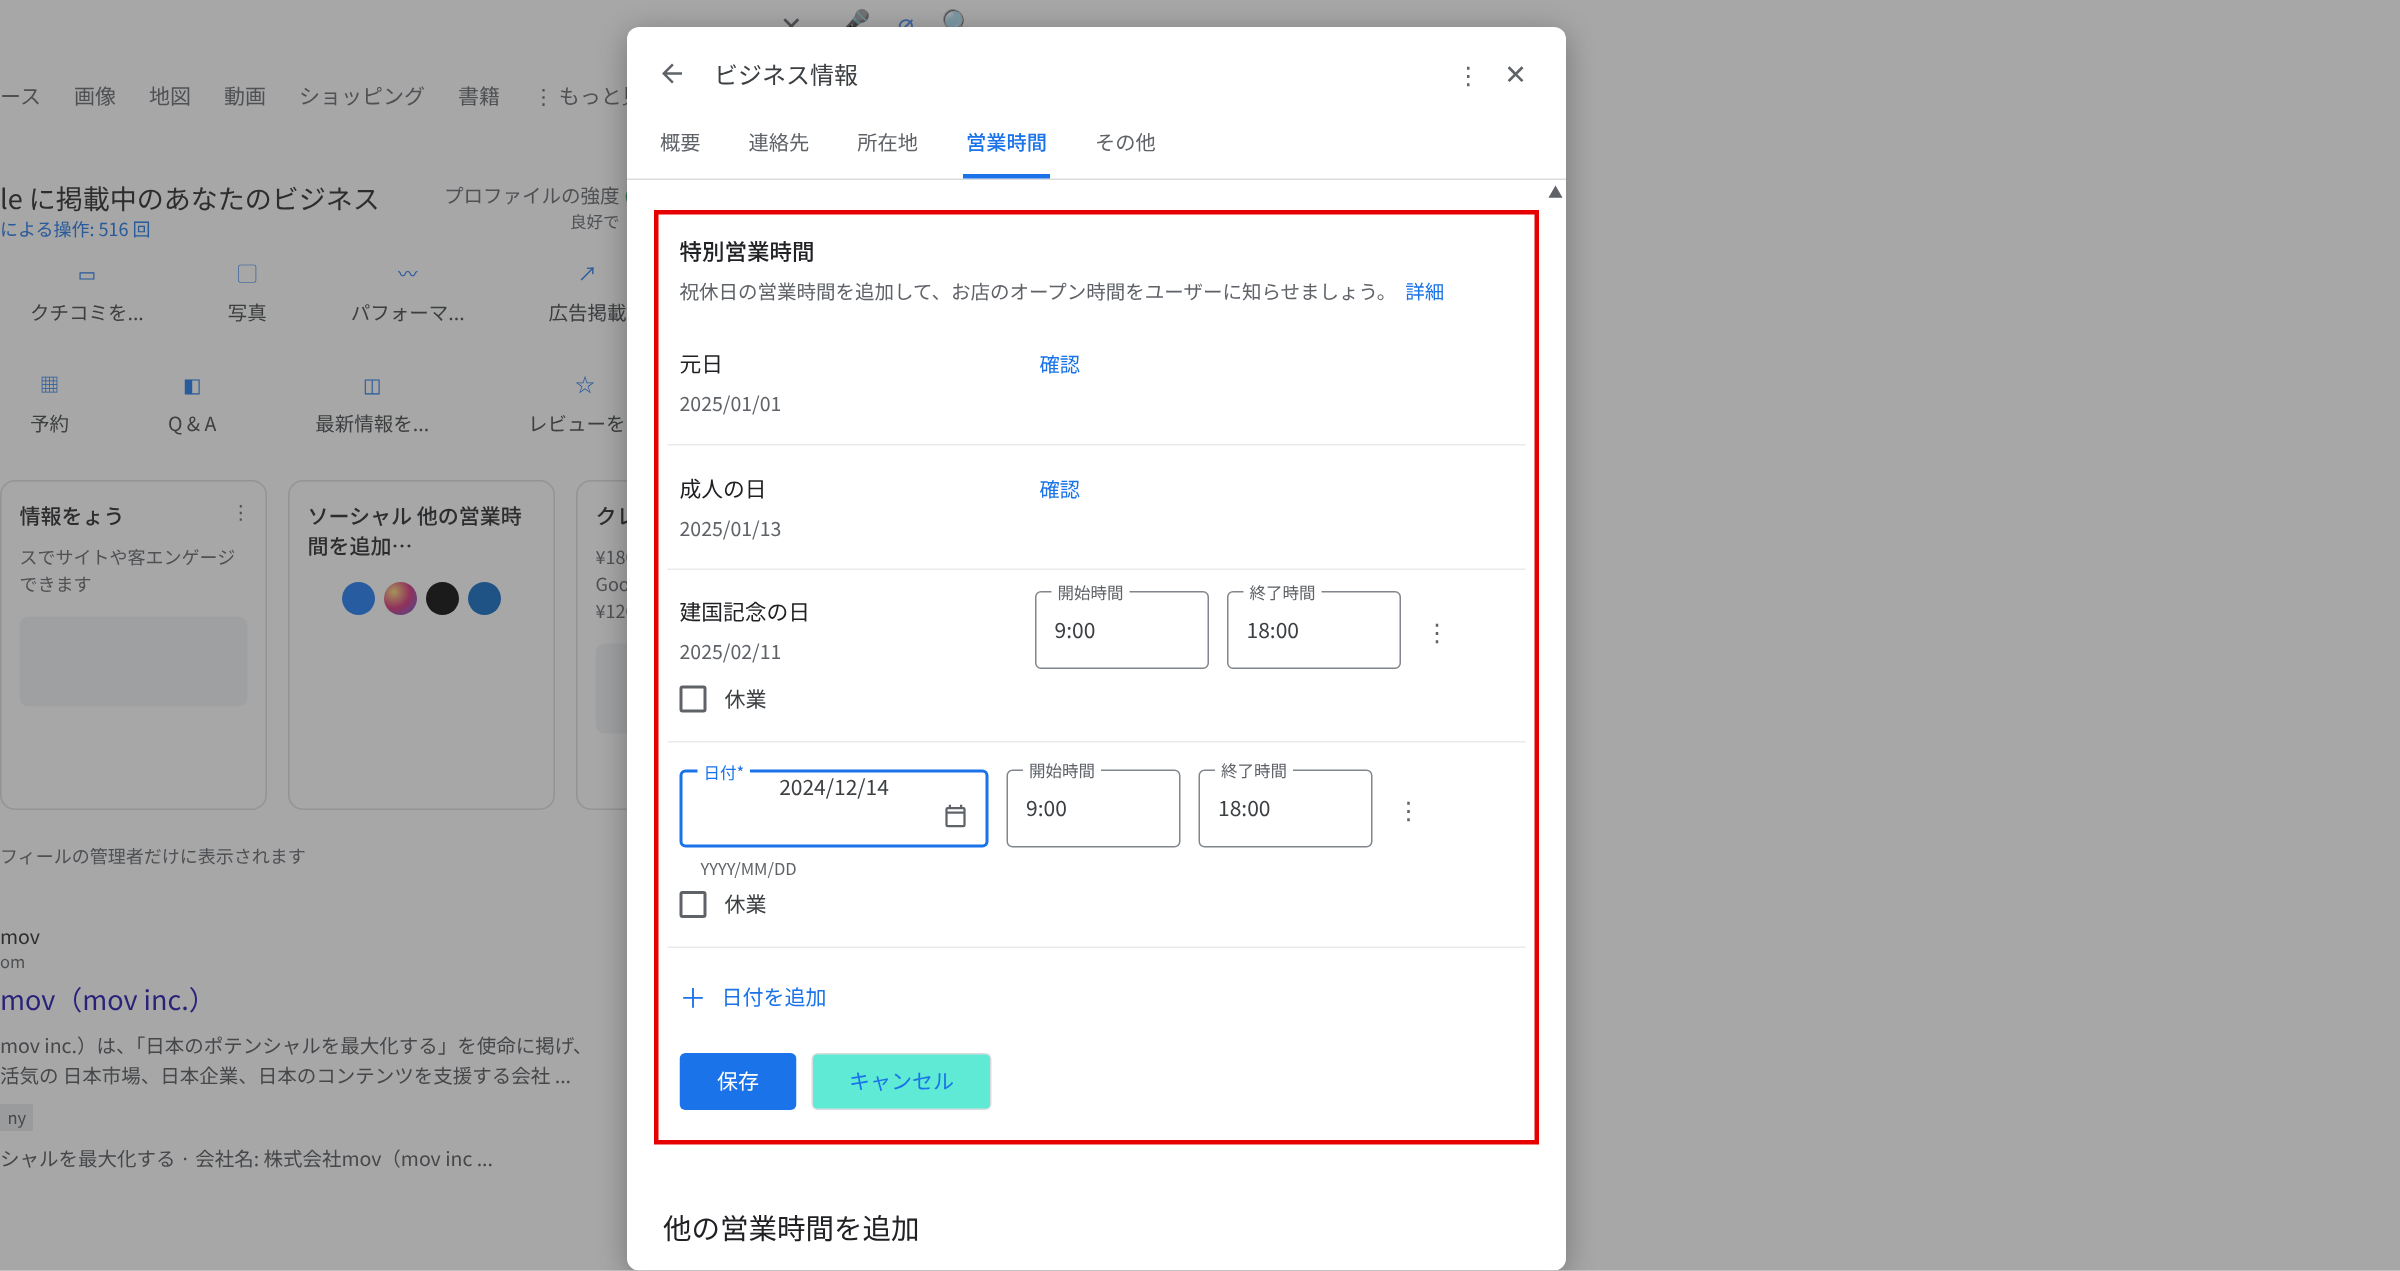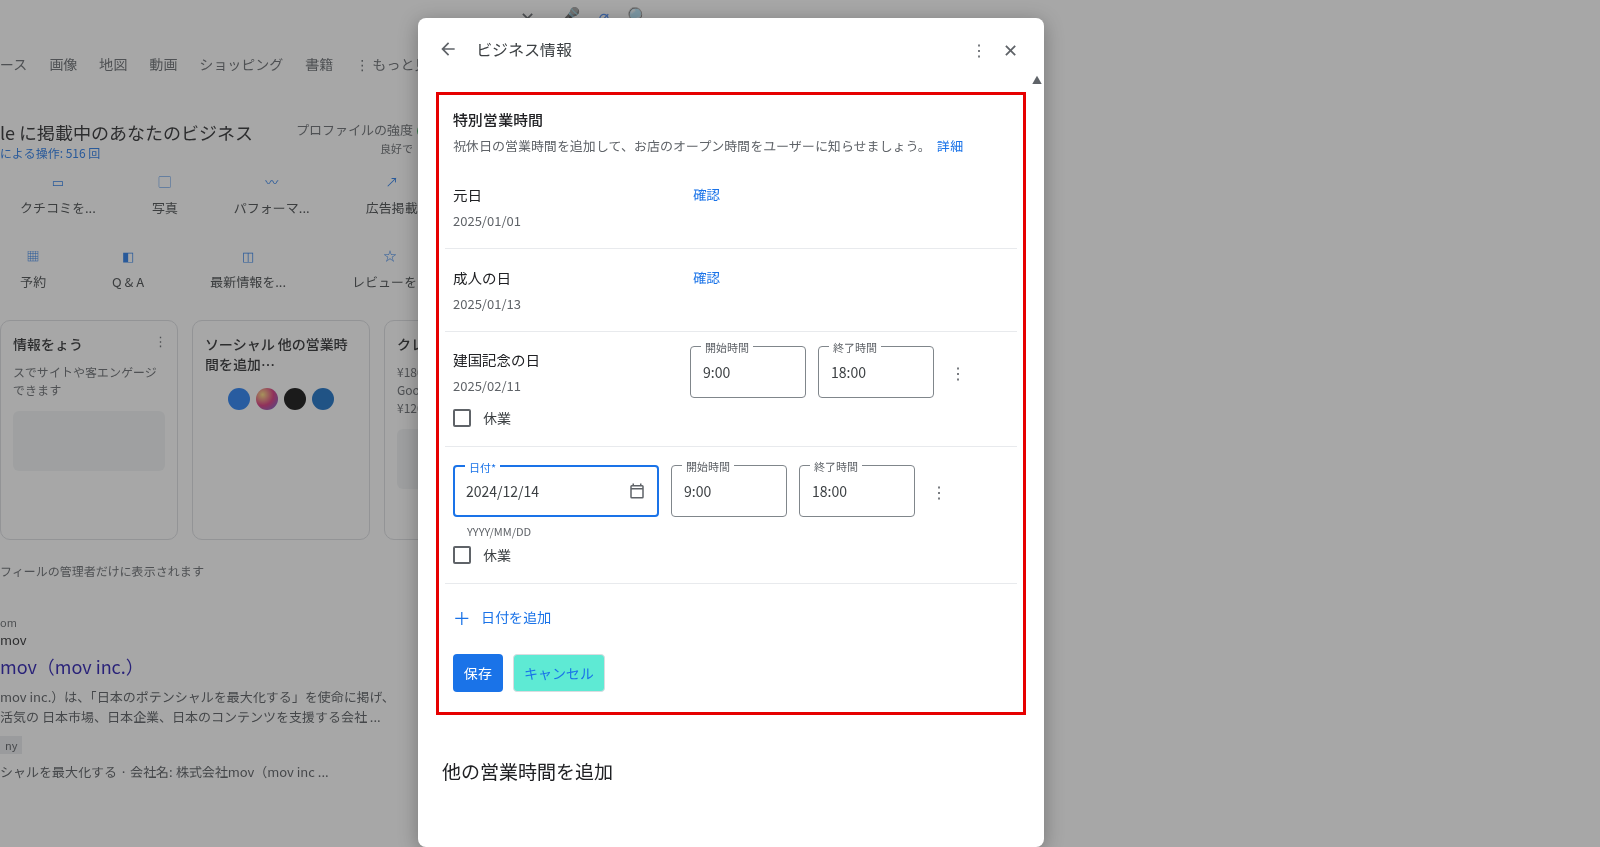--- a/index.html
+++ b/index.html
@@ -75,33 +75,33 @@
 .holiday-date { font-size:13px; color:#5f6368; }
 .confirm-link { color:#1a73e8; font-size:13.5px; cursor:pointer; }
 
 .time-row { display:flex; align-items:center; padding:14px 8px 4px 8px; gap:12px; }
 .time-row .holiday-left { width:225px; }
 .outlined { position:relative; border:1px solid #80868b; border-radius:4px; height:52px; display:flex; align-items:center; padding:0 12px; font-size:14px; color:#3c4043; background:#fff; }
 .outlined.focused { border-color:#1a73e8; border-width:2px; padding:0 11px; }
 .outlined .float-label { position:absolute; top:-8px; left:10px; background:#fff; padding:0 4px; font-size:11px; color:#5f6368; }
 .outlined.focused .float-label { color:#1a73e8; }
 .time-inp { width:116px; }
-.date-inp { width:206px; }
+.date-inp { width:206px;flex-direction:column; }
 .date-inp .cal { margin-left:auto; color:#5f6368; }
 .row-more { color:#5f6368; cursor:pointer; padding:0 4px; }
 
 .checkbox-row { display:flex; align-items:center; gap:12px; padding:6px 8px 18px 8px; border-bottom:1px solid #e8eaed; font-size:14px; color:#3c4043; }
 .checkbox-row .cb { width:18px; height:18px; border:2px solid #5f6368; border-radius:2px; }
 .helper-text { font-size:11px; color:#5f6368; margin-left:22px; margin-top:2px; }
 
 .add-date { display:flex; align-items:center; gap:10px; color:#1a73e8; font-size:14px; padding:20px 8px; cursor:pointer; }
 .add-date .plus { font-size:18px; }
 
 .btn-row { display:flex; gap:10px; padding:4px 8px 6px 8px; }
-.btn { border-radius:4px; padding:8px 10px; font-size:14px; cursor:pointer; border:1px solid transparent;text-align:center; }
+.btn { border-radius:4px; padding:8px 24px; font-size:14px; cursor:pointer; border:1px solid transparent;text-align:center; }
 .btn-primary { background:#1a73e8; color:#fff; }
 .btn-secondary { background:#5eead4; color:#1a73e8; border:1px solid #dadce0; }
 
 .other-hours { padding:18px 24px; font-size:19px; color:#202124; }
 
 svg { display:block; }
 </style>
 </head>
 <body>
 
@@ -186,22 +186,22 @@
     <div class="bg-card">
       <h4>クレジットを獲得</h4>
       <p>¥180,000分のご利用 Google 広告配信用の を ¥120,000分獲得で</p>
       <div class="bg-card-img"></div>
     </div>
   </div>
 
   <div class="bg-note">フィールの管理者だけに表示されます</div>
 
   <div class="bg-result">
+    <div>mov</div>
     <div style="font-size:11px;color:#5f6368;">om</div>
-    <div>mov</div>
     <span class="bg-title-link">mov（mov inc.）</span>
     <div class="bg-desc">mov inc.）は、「日本のポテンシャルを最大化する」を使命に掲げ、活気の 日本市場、日本企業、日本のコンテンツを支援する会社 ...</div>
     <span class="bg-tag">ny</span>
     <div class="bg-desc2">シャルを最大化する · 会社名: 株式会社mov（mov inc ...</div>
   </div>
 </div>
 <div class="bg-overlay"></div>
 
 <div class="modal">
 
@@ -209,20 +209,27 @@
     <div class="back-arrow">
       <svg viewBox="0 0 24 24" width="20" height="20" fill="#5f6368">
           <path d="M20 11H7.8l5.6-5.6L12 4l-8 8 8 8 1.4-1.4L7.8 13H20z"></path>
         </svg>
     </div>
     <div class="modal-title">ビジネス情報</div>
     <div class="hdr-more">⋮</div>
     <div class="hdr-close">✕</div>
   </div>
 
+  <div class="modal-tabs">
+    <div class="modal-tab">概要</div>
+    <div class="modal-tab">連絡先</div>
+    <div class="modal-tab">所在地</div>
+    <div class="modal-tab active">営業時間</div>
+    <div class="modal-tab">その他</div>
+  </div>
 
   <div class="modal-body">
     <div class="scroll-arrow">▲</div>
 
     <div class="redbox">
 
       <div class="section-title">特別営業時間</div>
       <div class="section-desc">
         <span>祝休日の営業時間を追加して、お店のオープン時間をユーザーに知らせましょう。</span><a href="#">詳細</a>
       </div>

